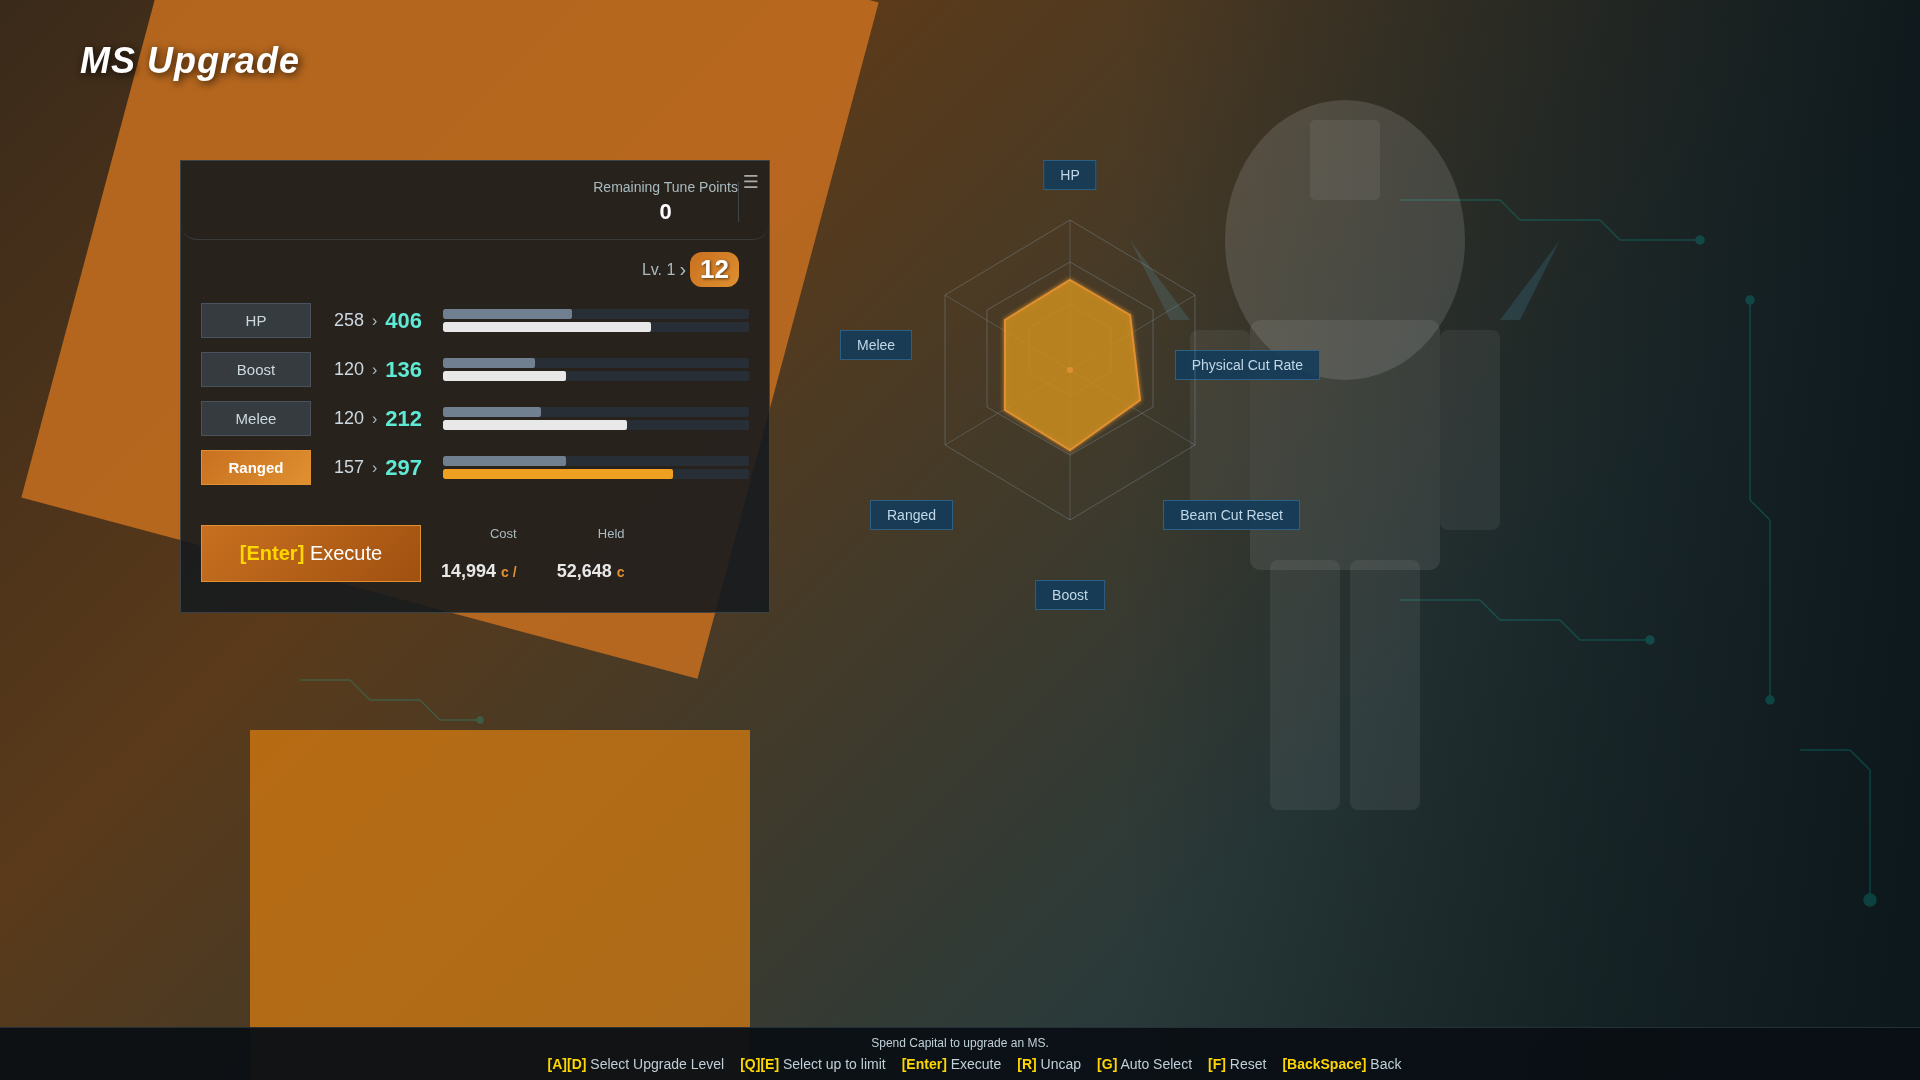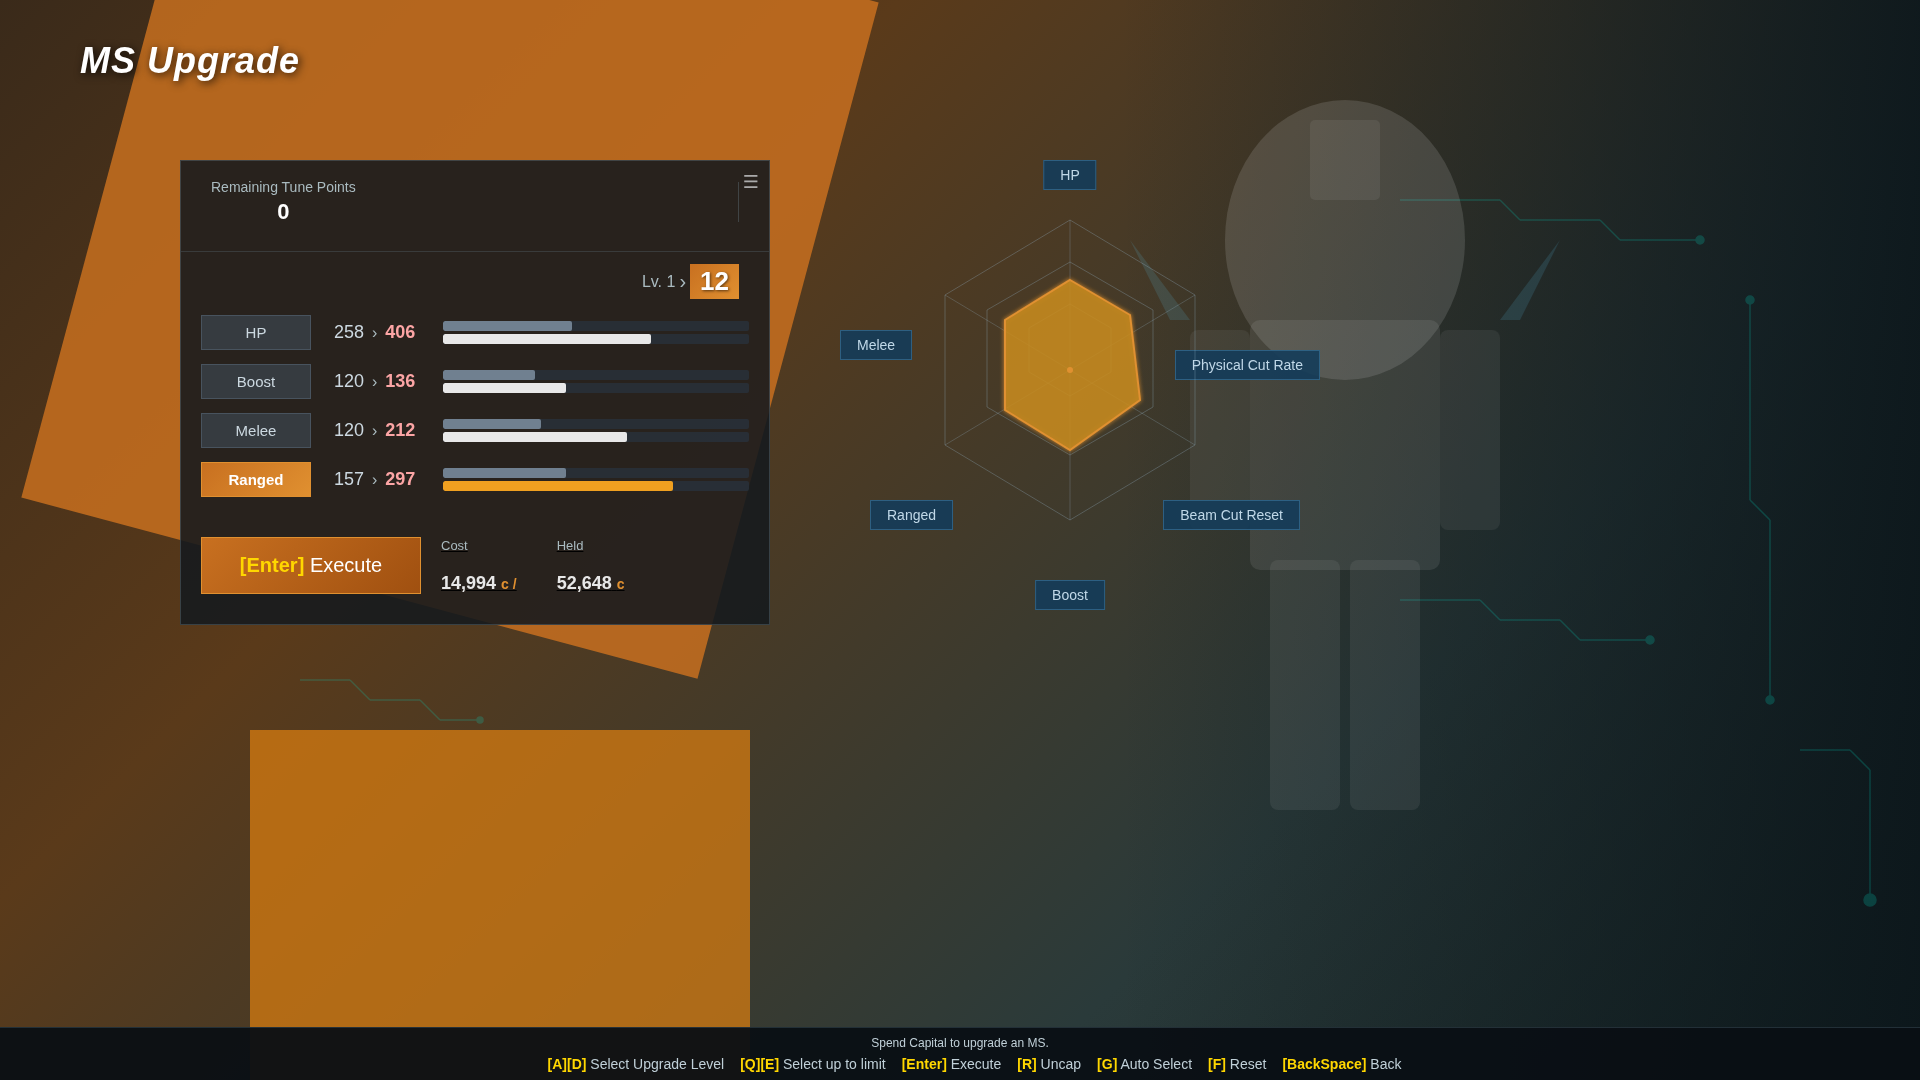--- a/index.html
+++ b/index.html
@@ -86,25 +86,26 @@
       top: 10px;
       right: 10px;
       color: #aaa;
       font-size: 18px;
       cursor: pointer;
     }
 
     
     .panel-header {
       display: flex;
-      justify-content: space-between;
+      justify-content: flex-end;
       align-items: flex-start;
-      padding: 18px 30px 26px 30px;
+      padding: 18px 30px 14px 30px;
       border-bottom: 1px solid rgba(100,120,130,0.3);
       position: relative;
+      border-radius: 16px;
     }
 
     .header-section {
       text-align: center;
     }
 
     .header-label {
       color: #aabbc0;
       font-size: 14px;
       margin-bottom: 4px;
@@ -138,21 +139,21 @@
     }
 
     .level-arrow {
       color: #aabbc0;
       font-size: 20px;
     }
 
     .level-badge {
       display: inline-block;
       background: linear-gradient(135deg, #c87020, #e09030);
-      border-radius: 0;
+      border-radius: 12px;
       padding: 2px 10px;
       font-size: 26px;
       font-weight: bold;
       color: #fff;
       text-shadow: 1px 1px 3px rgba(0,0,0,0.6);
     }
 
     
     .stat-rows {
       padding: 8px 20px;
@@ -192,22 +193,22 @@
       flex-shrink: 0;
     }
 
     .stat-arrow {
       color: #aabbc0;
       font-size: 16px;
       flex-shrink: 0;
     }
 
     .stat-new {
-      color: #fca5a5;
-      font-size: 18px;
+      color: #5eead4;
+      font-size: 22px;
       font-weight: bold;
       min-width: 50px;
       flex-shrink: 0;
     }
 
     .stat-bar-container {
       flex: 1;
       display: flex;
       flex-direction: column;
       gap: 3px;
@@ -254,22 +255,21 @@
       color: #ffd700;
       font-weight: bold;
     }
 
     .cost-section {
       display: flex;
       gap: 40px;
     }
 
     .cost-item {
-      text-align: left;
-      text-decoration: underline;
+      text-align: right;
     }
 
     .cost-label {
       color: #aabbc0;
       font-size: 13px;
       margin-bottom: 4px;
     }
 
     .cost-value {
       color: #e8e8e8;

